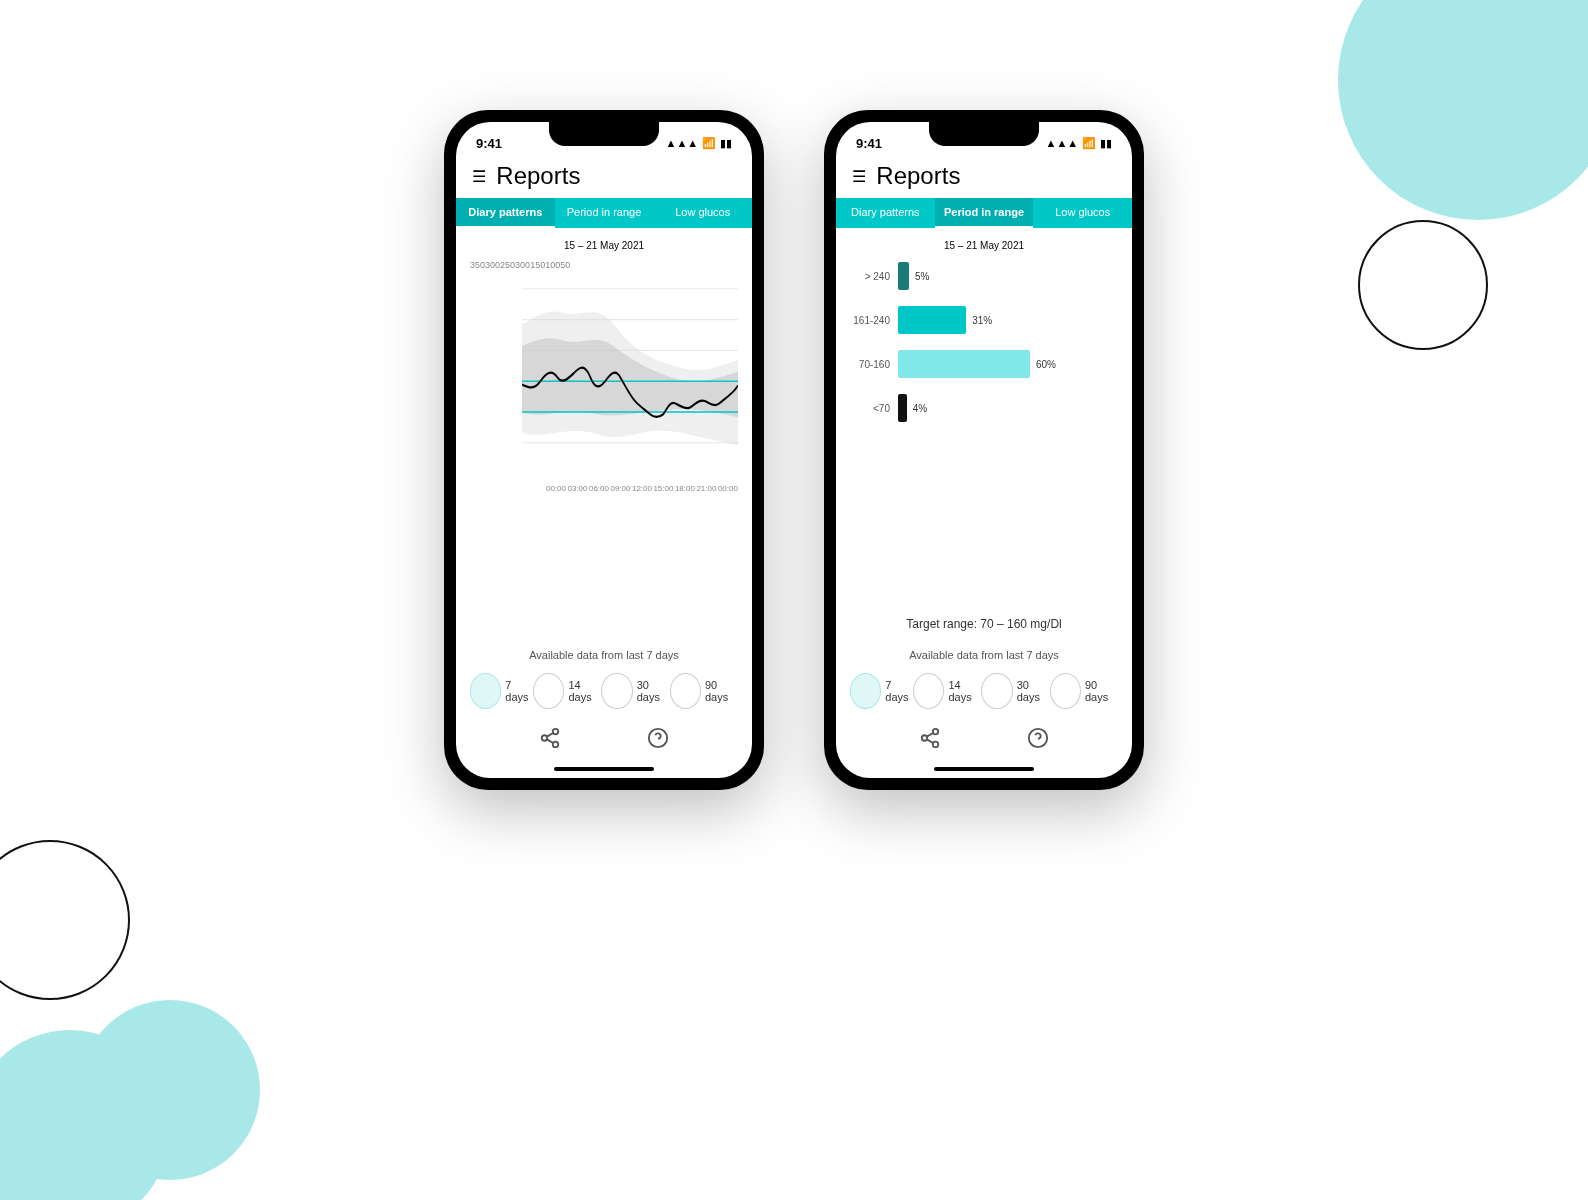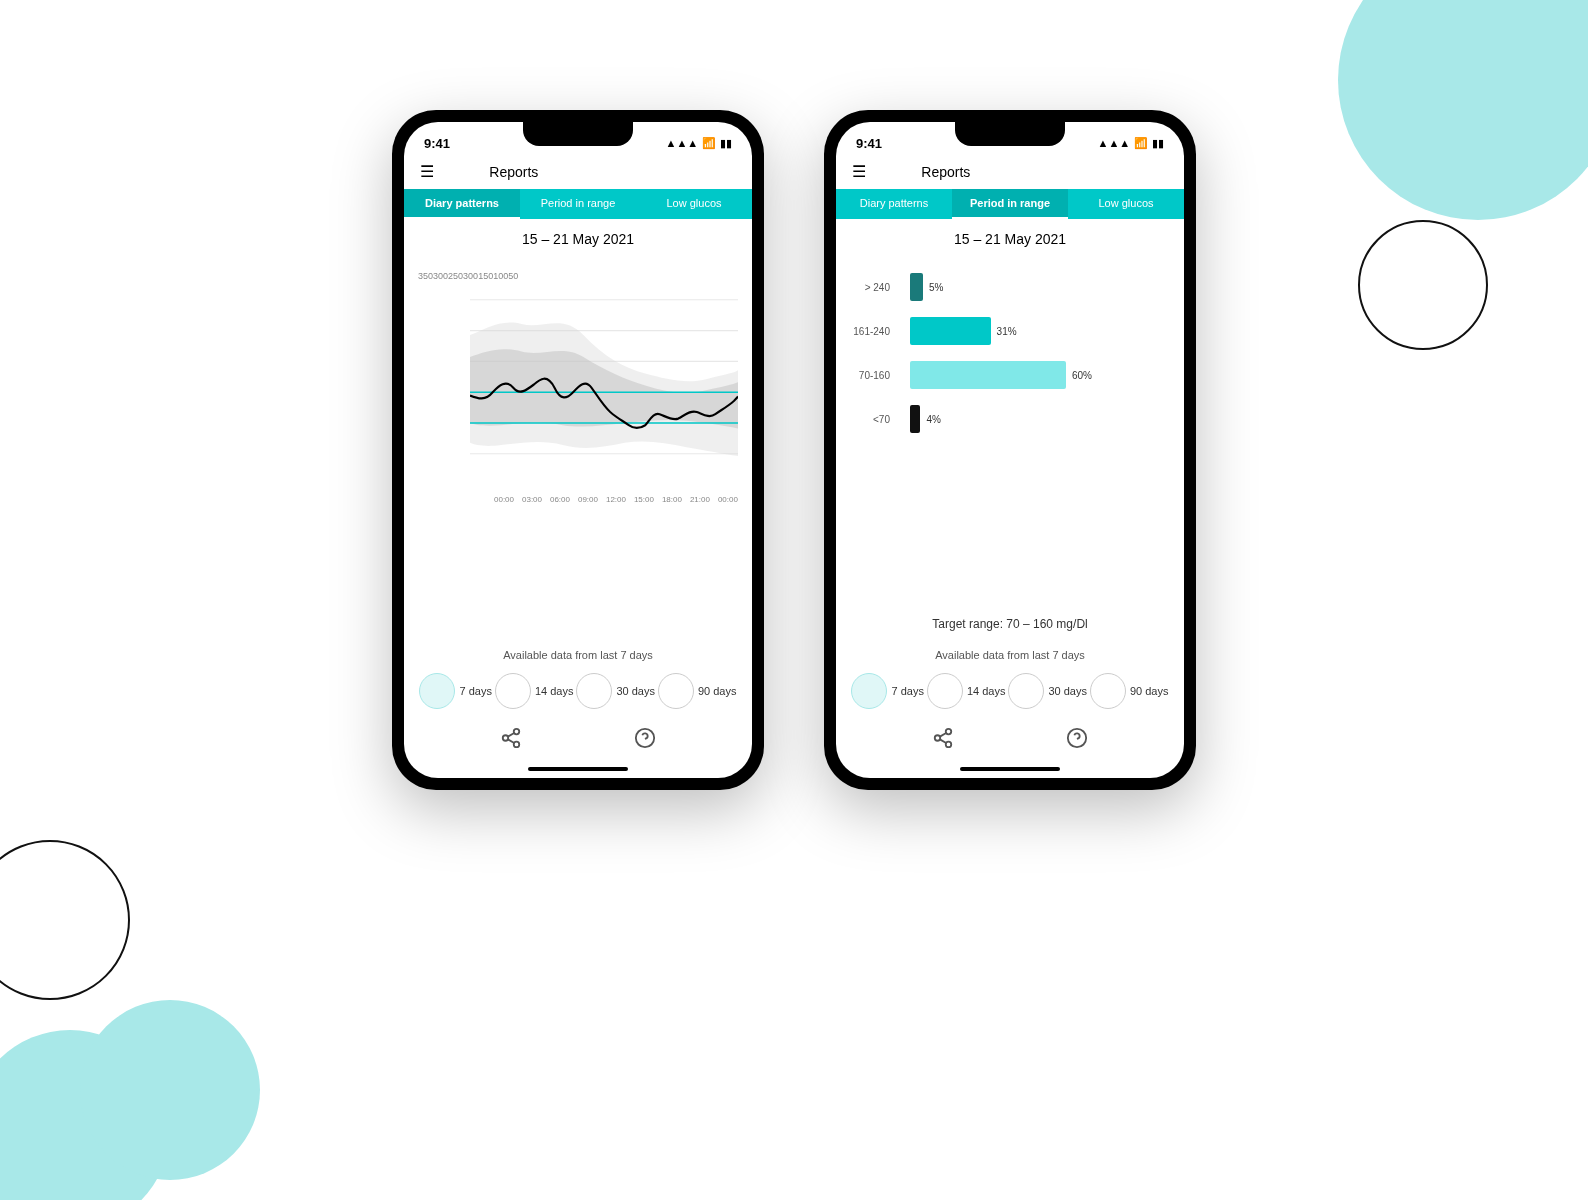--- a/index.html
+++ b/index.html
@@ -53,21 +53,21 @@
       top: 110px;
       left: 50%;
       transform: translateX(-50%);
       display: flex;
       gap: 60px;
       align-items: flex-start;
     }
 
     
     .phone {
-      width: 372px;
+      width: 320px;
       height: 680px;
       background: #000;
       border-radius: 44px;
       padding: 12px;
       position: relative;
       box-shadow: 0 20px 60px rgba(0,0,0,0.25);
     }
     .phone-screen {
       width: 100%;
       height: 100%;
@@ -119,24 +119,23 @@
       align-items: center;
       padding: 4px 16px 8px 16px;
       flex-shrink: 0;
     }
     .hamburger-icon {
       font-size: 16px;
       margin-right: 10px;
       color: #000;
     }
     .app-title {
-      font-size: 14px;
+      font-size: 24px;
       font-weight: 500;
       color: #000;
-      margin-left: 45px;
     }
 
     
     .tabs {
       display: flex;
       flex-shrink: 0;
       background: #00c8c8;
       overflow: hidden;
     }
     .tab {
@@ -161,24 +160,24 @@
     .main-content {
       flex: 1;
       overflow: hidden;
       display: flex;
       flex-direction: column;
       padding: 12px 14px 0 14px;
     }
 
     .date-range {
       text-align: center;
-      font-size: 14px;
+      font-size: 10px;
       font-weight: 500;
       color: #000;
-      margin-bottom: 22px;
+      margin-bottom: 7px;
     }
     .chart-svg {
       width: 100%;
       height: 220px;
     }
 
     
     .y-labels {
       position: absolute;
       left: 0;
@@ -268,21 +267,21 @@
 
     
     .bar-chart-area {
       flex: 1;
       padding: 4px 0;
     }
     .bar-row {
       display: flex;
       align-items: center;
       margin-bottom: 16px;
-      gap: 20px;
+      gap: 8px;
     }
     .bar-label {
       font-size: 10px;
       color: #555;
       width: 40px;
       text-align: right;
       flex-shrink: 0;
     }
     .bar-track {
       flex: 1;

